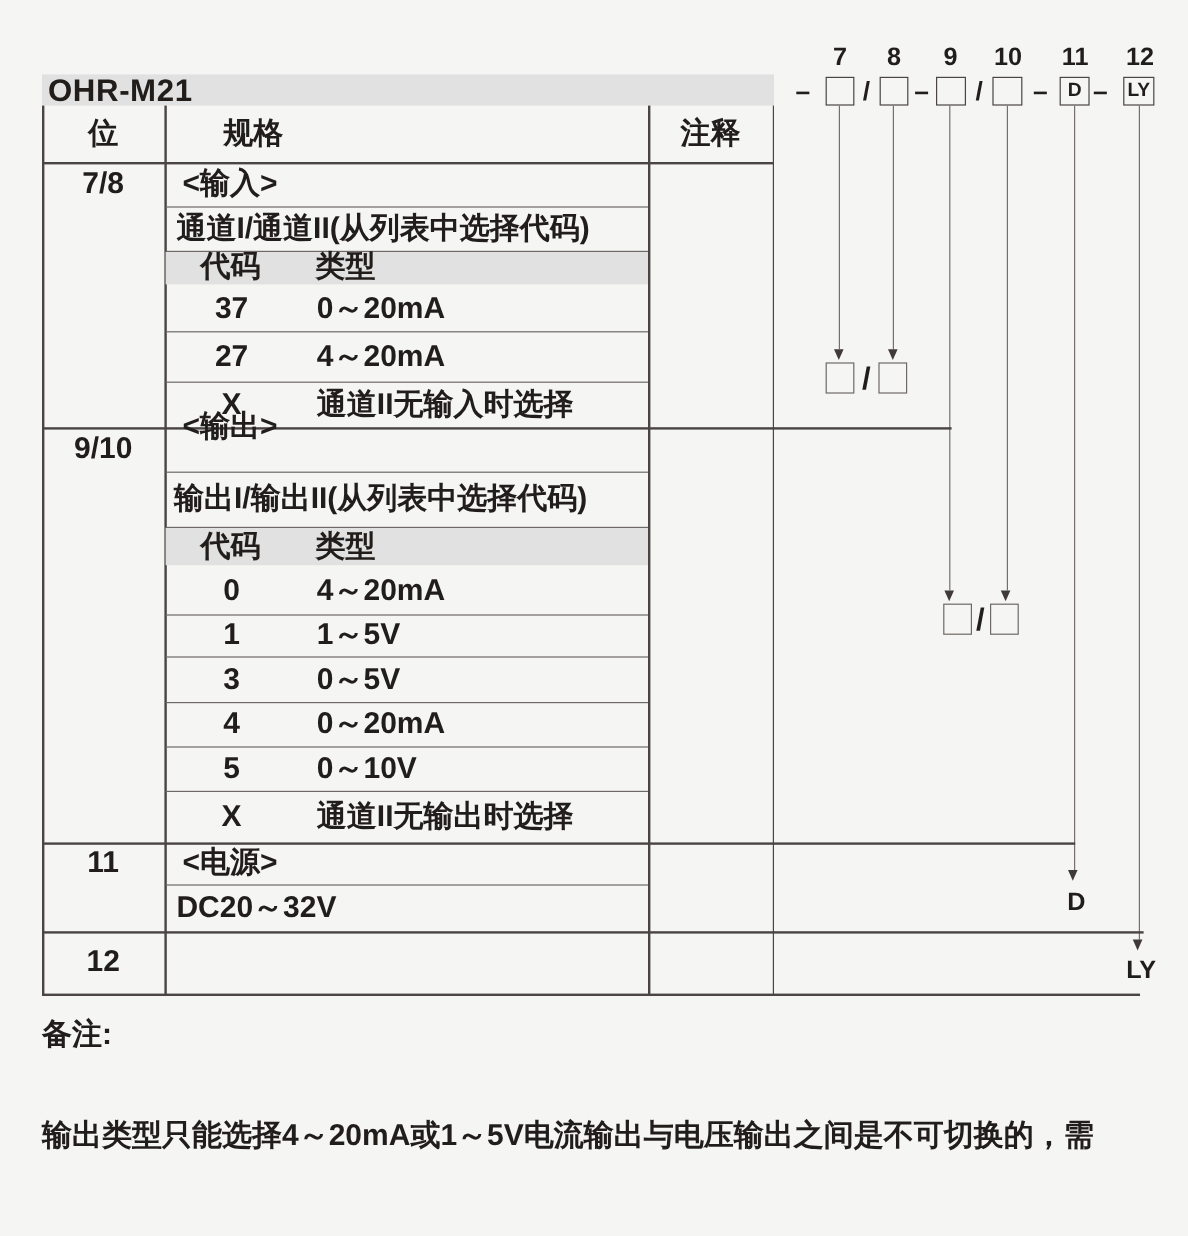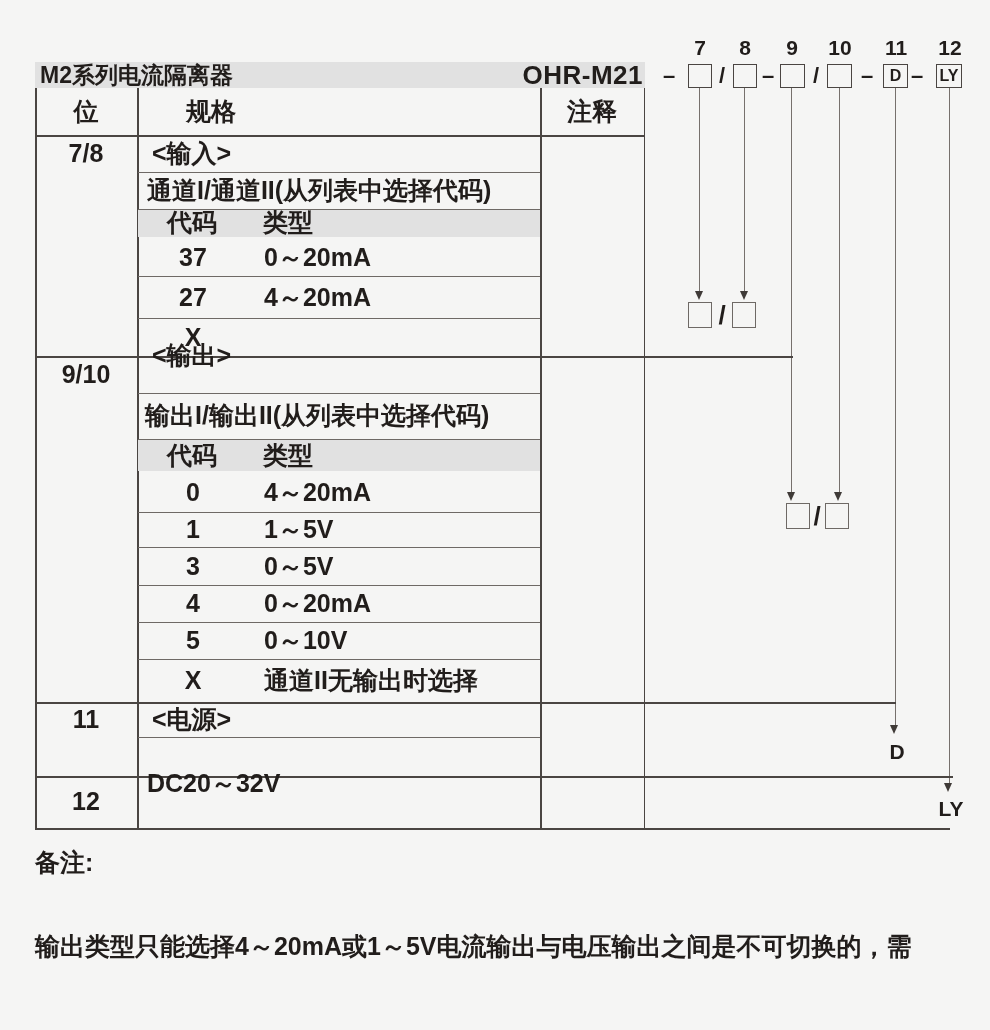--- a/index.html
+++ b/index.html
@@ -28,21 +28,20 @@
   .title-l{font-size:23px;font-weight:700;white-space:nowrap;}
   .title-r{font-size:26px;font-weight:700;white-space:nowrap;letter-spacing:0.5px;}
   .note{position:absolute;left:35px;font-size:25px;font-weight:700;line-height:30px;white-space:nowrap;}
 </style>
 </head>
 <body>
 
 <div class="sheet">
 
   <div class="titlebar">
-    <span class="title-l">M2系列电流隔离器</span>
     <span class="title-r">OHR-M21</span>
   </div>
 
   <span class="num" style="left:685px">7</span>
   <span class="num" style="left:730px">8</span>
   <span class="num" style="left:777px">9</span>
   <span class="num" style="left:825px">10</span>
   <span class="num" style="left:881px">11</span>
   <span class="num" style="left:935px">12</span>
 
@@ -117,20 +116,21 @@
   <span class="t tc" style="left:46px;top:138px;width:80px">7/8</span>
   <span class="t" style="left:152px;top:138px">&lt;输入&gt;</span>
   <span class="t" style="left:147px;top:175px">通道I/通道II(从列表中选择代码)</span>
   <span class="t" style="left:167px;top:207px">代码</span>
   <span class="t" style="left:263px;top:207px">类型</span>
   <span class="t tc" style="left:168px;top:242px;width:50px">37</span>
   <span class="t" style="left:264px;top:242px">0～20mA</span>
   <span class="t tc" style="left:168px;top:282px;width:50px">27</span>
   <span class="t" style="left:264px;top:282px">4～20mA</span>
   <span class="t tc" style="left:168px;top:322px;width:50px">X</span>
+  <span class="t" style="left:264px;top:322px">通道II无输入时选择</span>
 
   <span class="t tc" style="left:46px;top:359px;width:80px">9/10</span>
   <span class="t" style="left:152px;top:340px">&lt;输出&gt;</span>
   <span class="t" style="left:145px;top:400px">输出I/输出II(从列表中选择代码)</span>
   <span class="t" style="left:167px;top:440px">代码</span>
   <span class="t" style="left:263px;top:440px">类型</span>
   <span class="t tc" style="left:168px;top:477px;width:50px">0</span>
   <span class="t" style="left:264px;top:477px">4～20mA</span>
   <span class="t tc" style="left:168px;top:514px;width:50px">1</span>
   <span class="t" style="left:264px;top:514px">1～5V</span>
@@ -138,20 +138,20 @@
   <span class="t" style="left:264px;top:551px">0～5V</span>
   <span class="t tc" style="left:168px;top:588px;width:50px">4</span>
   <span class="t" style="left:264px;top:588px">0～20mA</span>
   <span class="t tc" style="left:168px;top:625px;width:50px">5</span>
   <span class="t" style="left:264px;top:625px">0～10V</span>
   <span class="t tc" style="left:168px;top:665px;width:50px">X</span>
   <span class="t" style="left:264px;top:665px">通道II无输出时选择</span>
 
   <span class="t tc" style="left:46px;top:704px;width:80px">11</span>
   <span class="t" style="left:152px;top:704px">&lt;电源&gt;</span>
-  <span class="t" style="left:147px;top:768px">DC20～32V</span>
+  <span class="t" style="left:147px;top:741px">DC20～32V</span>
 
   <span class="t tc" style="left:46px;top:786px;width:80px">12</span>
 
   <span class="note" style="top:847px">备注:</span>
   <span class="note" style="top:931px">输出类型只能选择4～20mA或1～5V电流输出与电压输出之间是不可切换的，需</span>
 
 </div>
 
 </body></html>

